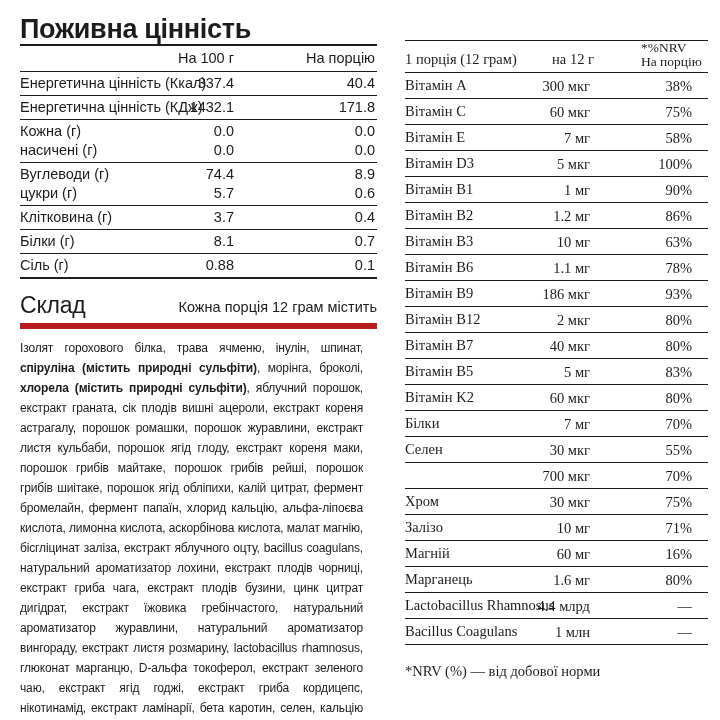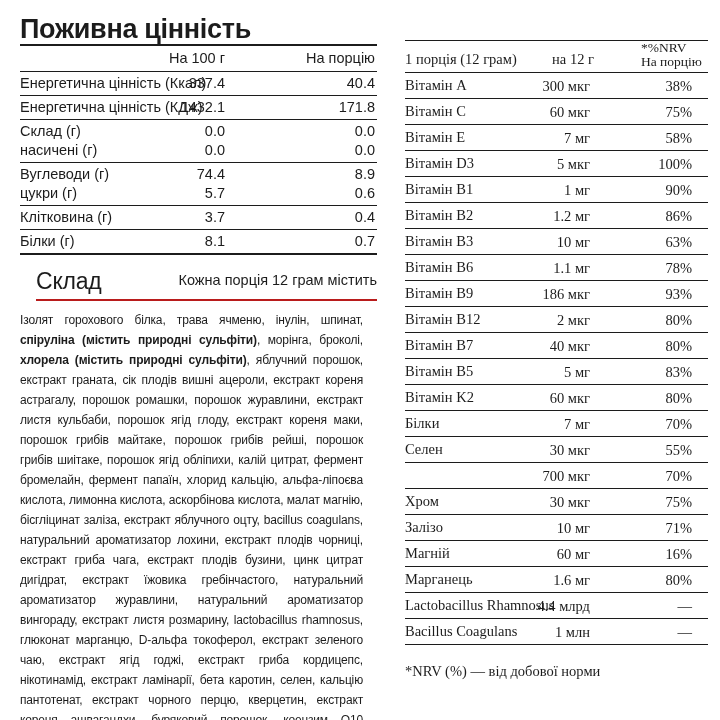--- a/index.html
+++ b/index.html
@@ -13,27 +13,27 @@
   .col-left  { width: 357px; flex: none; }
   .col-right { width: 303px; flex: none; padding-top: 28px; font-family: Liberation Serif, serif; }
 
   
   h1.title { margin: 2px 0 0 0; font-size: 27px; line-height: 30px; font-weight: 700; letter-spacing: -0.3px; }
   .ntable { margin-top: 0; border-bottom: 2px solid #1c1c1c; font-size: 14.5px; }
   .nhead { border-top: 2px solid #1c1c1c; position: relative; padding: 4px 0; line-height: 17px; height: 27px; }
   .ngroup { border-top: 1.5px solid #1c1c1c; padding: 2px 0; }
   .nrow { position: relative; padding: 1px 0; line-height: 17px; min-height: 19px; }
   .nlbl { display: inline-block; }
-  .n100 { position: absolute; right: 152px; top: 1px; white-space: nowrap; }
+  .n100 { position: absolute; right: 143px; top: 1px; white-space: nowrap; }
   .npor { position: absolute; right: 2px;  top: 1px; white-space: nowrap; }
   .nhead .n100, .nhead .npor { top: 4px; }
 
   
-  .sklad-head { display: flex; justify-content: space-between; align-items: center;
-                border-bottom: 2px solid #b91c1c; padding-bottom: 6px; margin-top: 14px; margin-left: 16px; }
+  .sklad-head { display: flex; justify-content: space-between; align-items: flex-end;
+                border-bottom: 6px solid #b91c1c; padding-bottom: 6px; margin-top: 14px; }
   h2.sklad { margin: 0; font-size: 23px; line-height: 24px; font-weight: 400; letter-spacing: -0.2px; }
   .sklad-note { font-size: 14.5px; padding-bottom: 2px; }
   p.ingredients { margin: 9px 14px 0 0; font-size: 12px; line-height: 20px;
                   text-align: justify; letter-spacing: -0.15px; }
   p.ingredients b { font-weight: 700; }
   p.allergen { margin: 9px 0 0 0; font-size: 13px; line-height: 15px; }
   p.allergen b { font-weight: 700; }
 
   
   .stable { font-size: 14.5px; }
@@ -62,32 +62,35 @@
         <span class="npor">На порцію</span>
       </div>
       <div>
           <div class="ngroup">
             <div class="nrow"><span class="nlbl">Енергетична цінність (Ккал)</span><span class="n100">337.4</span><span class="npor">40.4</span></div>
           </div>
           <div class="ngroup">
             <div class="nrow"><span class="nlbl">Енергетична цінність (КДж)</span><span class="n100">1432.1</span><span class="npor">171.8</span></div>
           </div>
           <div class="ngroup">
-            <div class="nrow"><span class="nlbl">Склад (г)</span><span class="n100">0.0</span><span class="npor">0.0</span></div>
+            <div class="nrow"><span class="nlbl">Кожна (г)</span><span class="n100">0.0</span><span class="npor">0.0</span></div>
             <div class="nrow"><span class="nlbl">насичені (г)</span><span class="n100">0.0</span><span class="npor">0.0</span></div>
           </div>
           <div class="ngroup">
             <div class="nrow"><span class="nlbl">Вуглеводи (г)</span><span class="n100">74.4</span><span class="npor">8.9</span></div>
             <div class="nrow"><span class="nlbl">цукри (г)</span><span class="n100">5.7</span><span class="npor">0.6</span></div>
           </div>
           <div class="ngroup">
             <div class="nrow"><span class="nlbl">Клітковина (г)</span><span class="n100">3.7</span><span class="npor">0.4</span></div>
           </div>
           <div class="ngroup">
             <div class="nrow"><span class="nlbl">Білки (г)</span><span class="n100">8.1</span><span class="npor">0.7</span></div>
+          </div>
+          <div class="ngroup">
+            <div class="nrow"><span class="nlbl">Сіль (г)</span><span class="n100">0.88</span><span class="npor">0.1</span></div>
           </div>
         </div>
     </div>
 
     <div class="sklad-head">
       <h2 class="sklad">Склад</h2>
       <span class="sklad-note">Кожна порція 12 грам містить</span>
     </div>
 
     <p class="ingredients"><span>Ізолят горохового білка, трава ячменю, інулін, шпинат, </span><b>спіруліна (містить природні сульфіти)</b><span>, морінга, броколі, </span><b>хлорела (містить природні сульфіти)</b><span>, яблучний порошок, екстракт граната, сік плодів вишні ацероли, екстракт кореня астрагалу, порошок ромашки, порошок журавлини, екстракт листя кульбаби, порошок ягід глоду, екстракт кореня маки, порошок грибів майтаке, порошок грибів рейші, порошок грибів шиітаке, порошок ягід обліпихи, калій цитрат, фермент бромелайн, фермент папаїн, хлорид кальцію, альфа-ліпоєва кислота, лимонна кислота, аскорбінова кислота, малат магнію, бісгліцинат заліза, екстракт яблучного оцту, bacillus coagulans, натуральний ароматизатор лохини, екстракт плодів чорниці, екстракт гриба чага, екстракт плодів бузини, цинк цитрат дигідрат, екстракт їжовика гребінчастого, натуральний ароматизатор журавлини, натуральний ароматизатор вингораду, екстракт листя розмарину, lactobacillus rhamnosus, глюконат марганцю, D-альфа токоферол, екстракт зеленого чаю, екстракт ягід годжі, екстракт гриба кордицепс, нікотинамід, екстракт ламінарії, бета каротин, селен, кальцію пантотенат, екстракт чорного перцю, кверцетин, екстракт кореня ашвагандхи, буряковий порошок, коензим Q10 підсолоджувач екстракт стевії, глюконат міді, менахінон-7, метилкобаламін, холекальциферол, піридоксаль-5-фосфат, тіаміну гідрохлорид, рибофлавін, піколінат хрому, фолієва кислота, D-біотин.</span></p>

